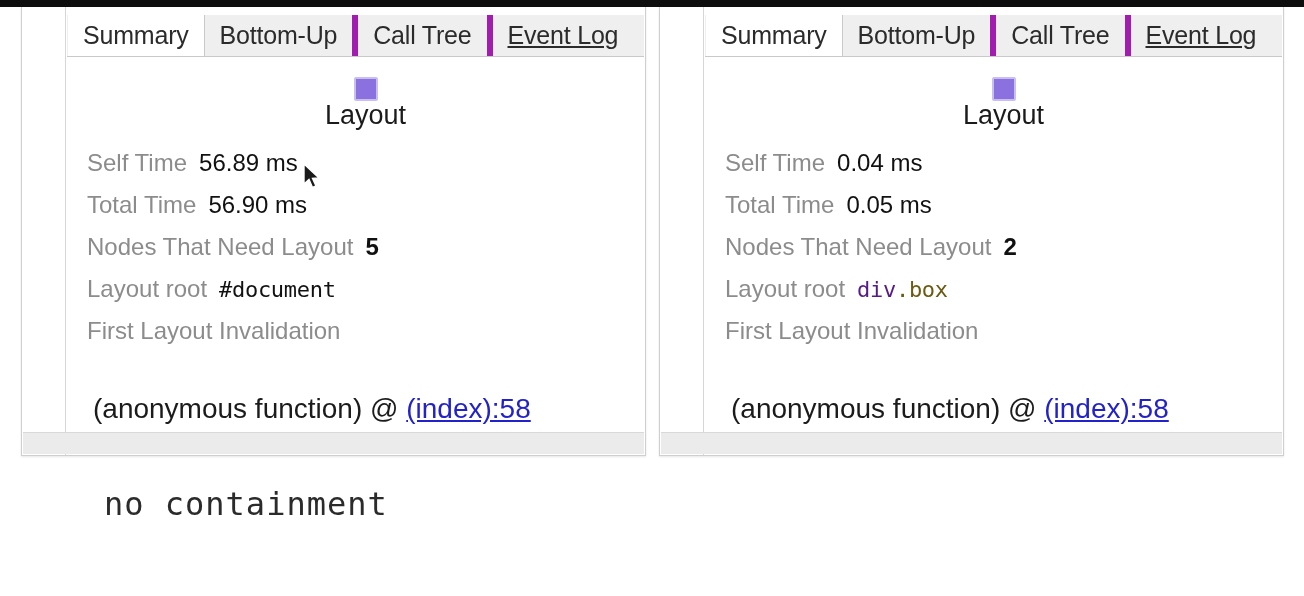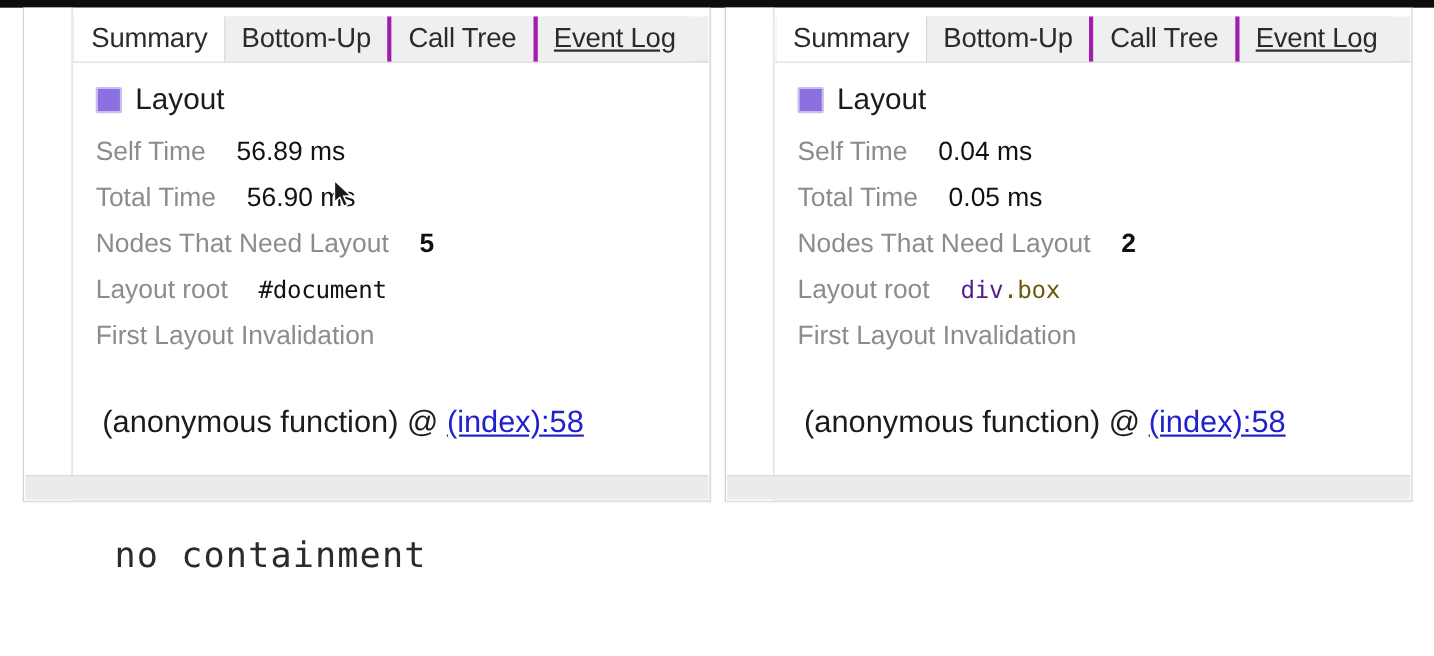--- a/index.html
+++ b/index.html
@@ -65,21 +65,21 @@
     align-items: stretch;
     padding-left: 1px;
   }
   .tab {
     display: flex;
     align-items: center;
     padding: 0 15px;
     font-size: 25px;
     color: #2b2b2b;
     letter-spacing: -0.2px;
-    border-right: 4px solid #a21caf;
+    border-right: 6px solid #a21caf;
     white-space: nowrap;
     background: #efefef;
     cursor: default;
   }
   .tab.active {
     background: #ffffff;
     border-right: 1px solid #c9c9c9;
   }
   .tab.plain { border-right: none; text-decoration: underline; }
 
@@ -87,22 +87,23 @@
   .body {
     flex: 1;
     position: relative;
     background: #ffffff;
     padding: 20px 0 0 20px;
   }
 
   .title-row {
     display: flex;
     align-items: center;
-    gap: 12px;
+    gap: 1px;
     margin-bottom: 20px;
+    flex-direction: column;
   }
   .swatch {
     width: 24px; height: 24px;
     background: #8b70e0;
     border: 2px solid #c9bef0;
     border-radius: 2px;
     flex: none;
   }
   .title-text {
     font-size: 27px;
@@ -116,21 +117,21 @@
     align-items: baseline;
     height: 42px;
     font-size: 24px;
   }
   .row .label {
     color: #8c8c8c;
     white-space: nowrap;
   }
   .row .value {
     color: #111111;
-    margin-left: 28px;
+    margin-left: 12px;
     white-space: nowrap;
   }
   .row .value.num { font-weight: 600; }
 
   .mono {
     font-family: "DejaVu Sans Mono", "Liberation Mono", monospace;
     font-size: 22px;
     letter-spacing: -0.3px;
   }
   .tag-name  { color: #551a8b; }

